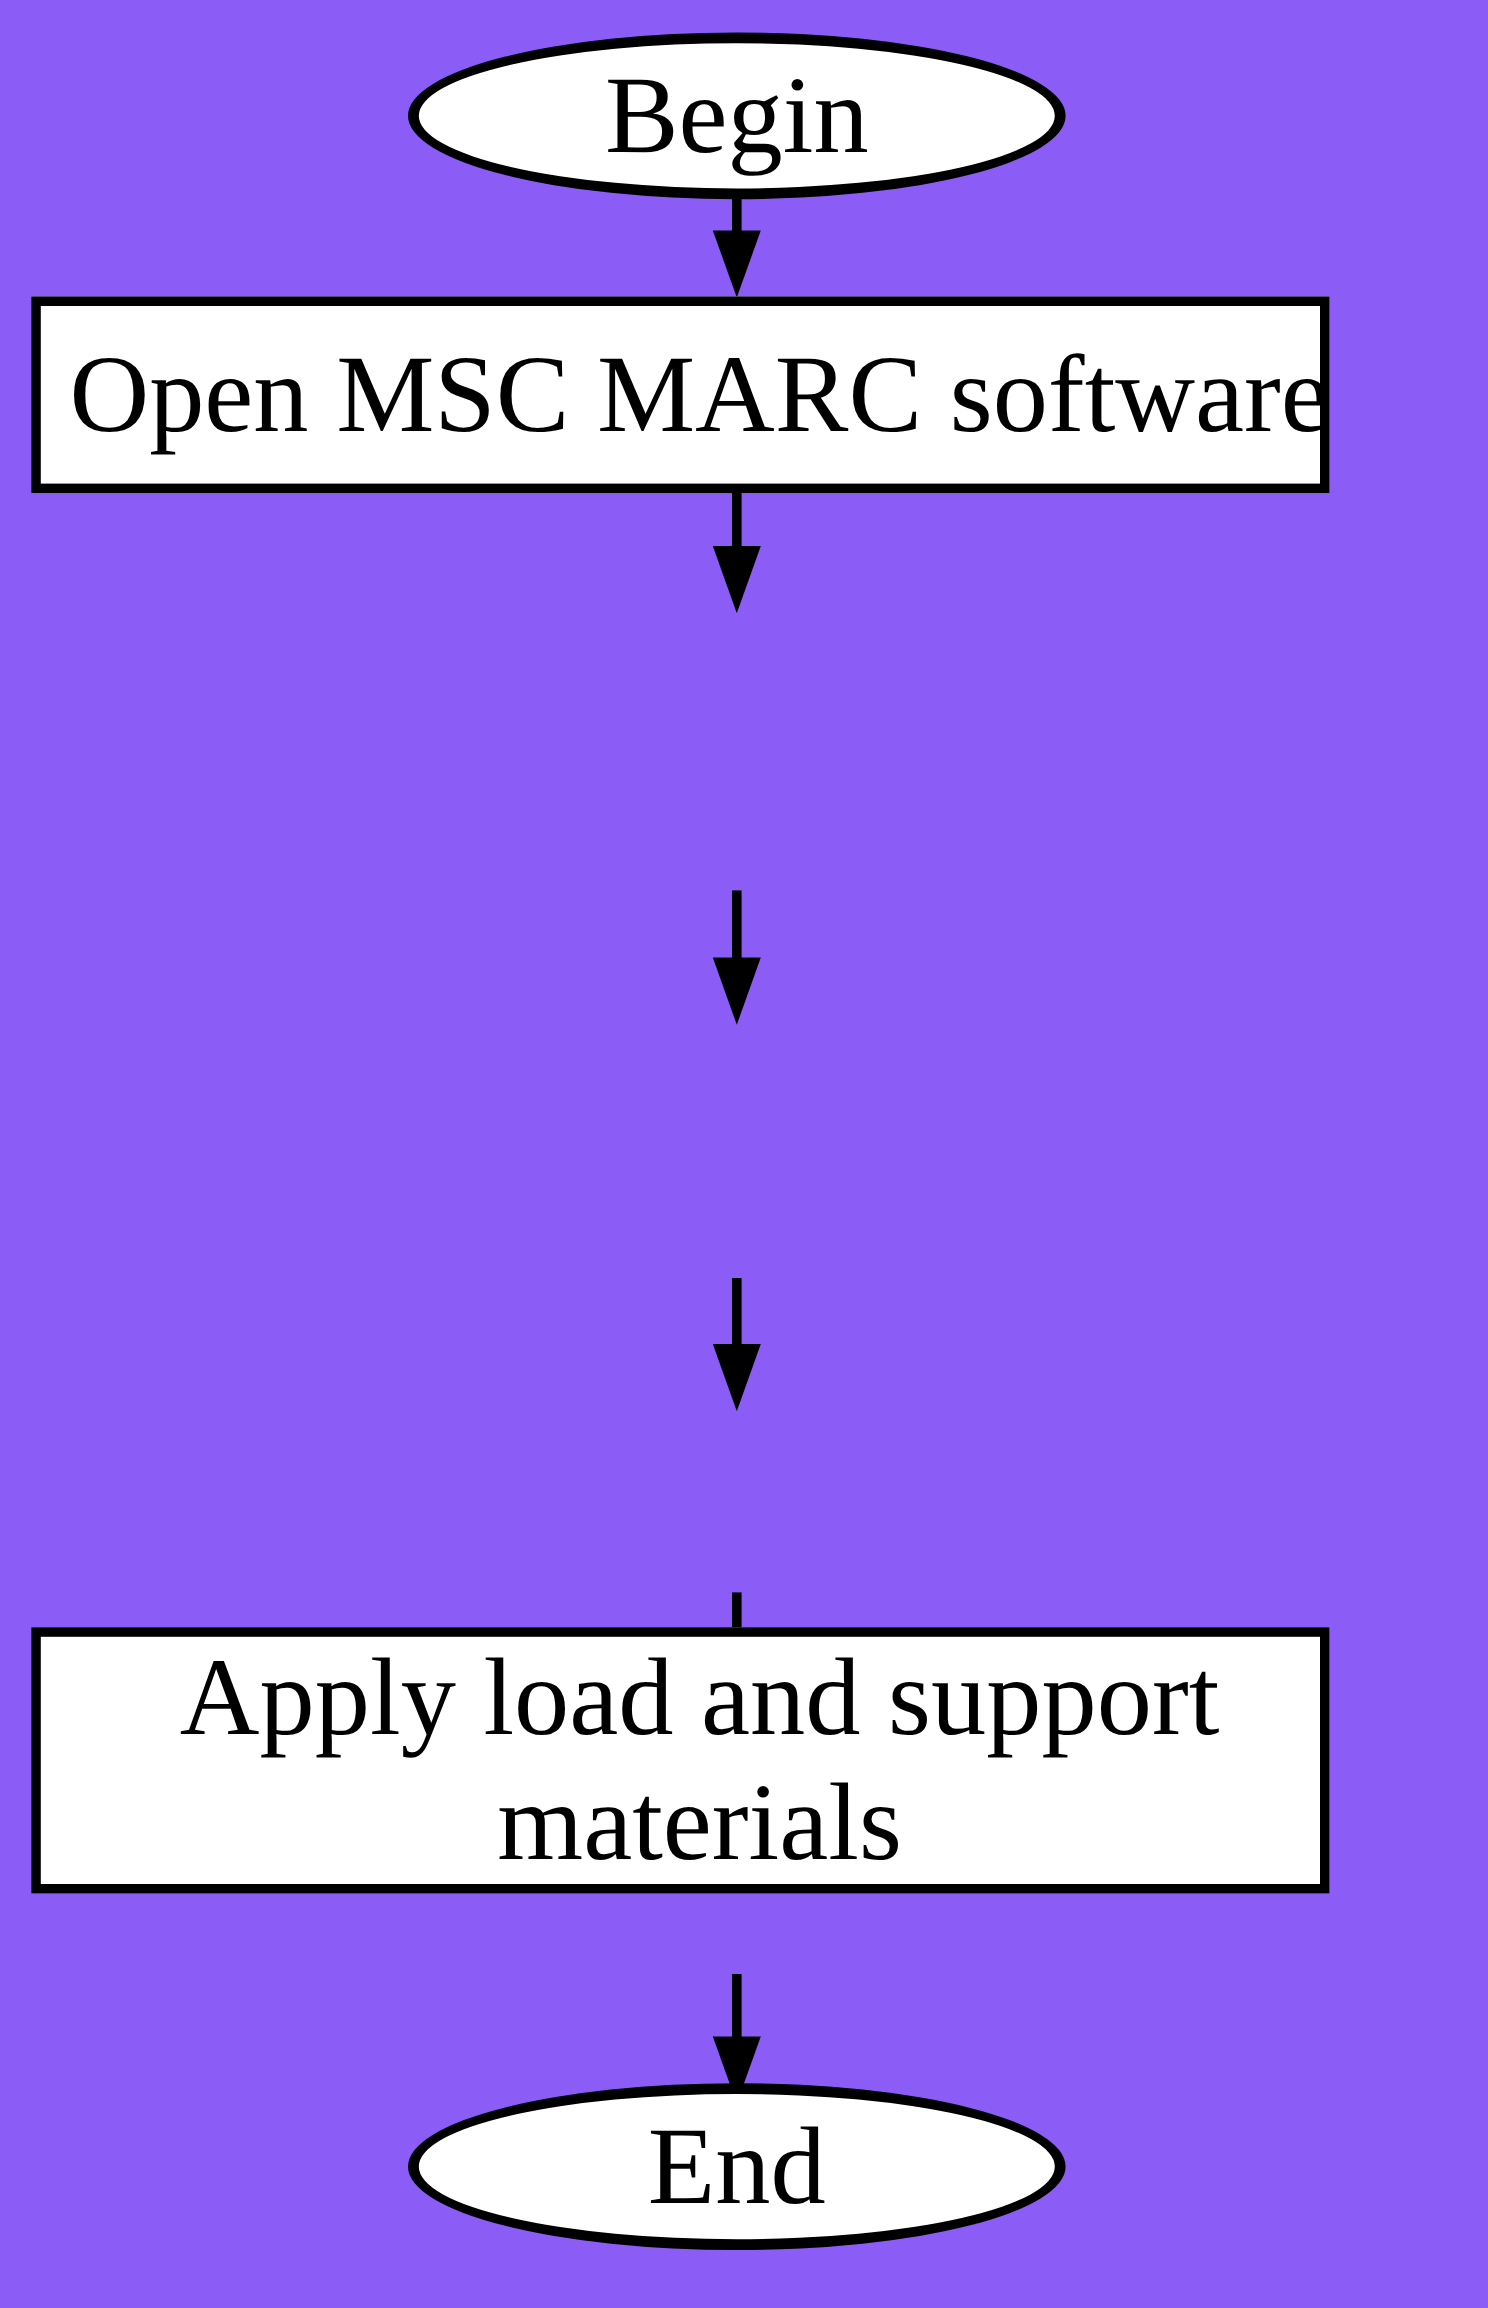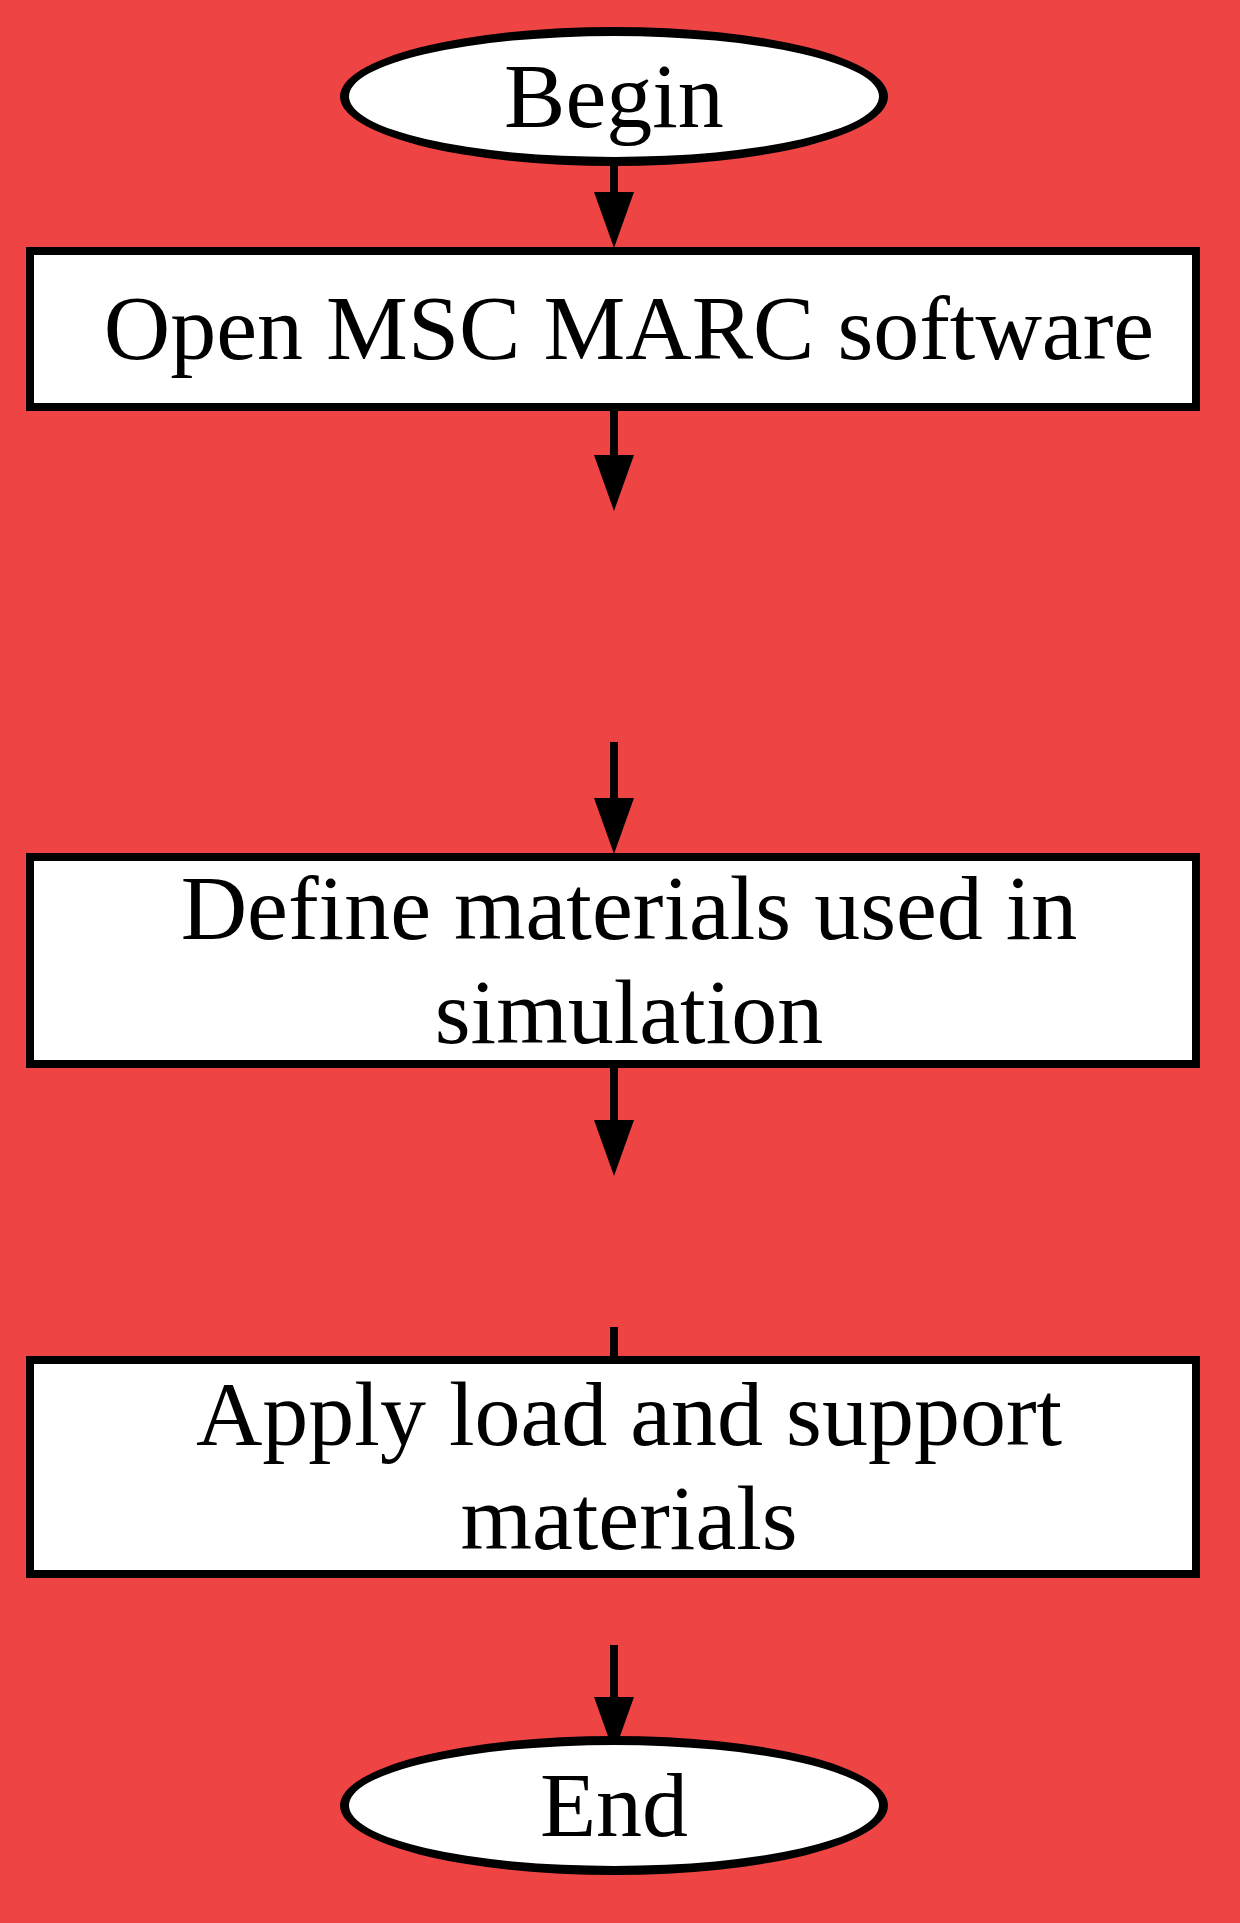--- a/index.html
+++ b/index.html
@@ -4,21 +4,21 @@
 <style>
   html, body {
     margin: 0;
     padding: 0;
     background: #ffffff;
   }
   .canvas {
     position: relative;
     width: 1240px;
     height: 1923px;
-    background: #ef4444;
+    background: #8b5cf6;
     overflow: hidden;
     font-family: "Liberation Serif", "DejaVu Serif", serif;
     color: #000000;
   }
   .node {
     position: absolute;
     box-sizing: border-box;
     display: flex;
     flex-direction: column;
     align-items: center;
@@ -26,21 +26,21 @@
     text-align: center;
     font-size: 92px;
     line-height: 1.13;
     background: #ffffff;
     color: #000000;
   }
   .node span { display: block; white-space: nowrap; }
   .rect {
     border: 8px solid #000000;
     left: 26px;
-    width: 1174px;
+    width: 1082px;
     padding-left: 32px;
   }
   .ellipse {
     border: 9px solid #000000;
     border-radius: 50%;
     left: 340px;
     width: 548px;
   }
   .n-begin { top: 27px;   height: 139px; }
   .n-box1  { top: 247px;  height: 164px; }
@@ -104,24 +104,20 @@
     <div class="shaft"></div>
     <div class="head"></div>
   </div>
 
 
   <div class="arrow a3">
     <div class="shaft"></div>
     <div class="head"></div>
   </div>
 
-  <div class="node rect n-box3">
-    <span>Define materials used in</span>
-    <span>simulation</span>
-  </div>
 
   <div class="arrow a4">
     <div class="shaft"></div>
     <div class="head"></div>
   </div>
 
 
   <div class="arrow a5">
     <div class="shaft"></div>
     <div class="head"></div>

